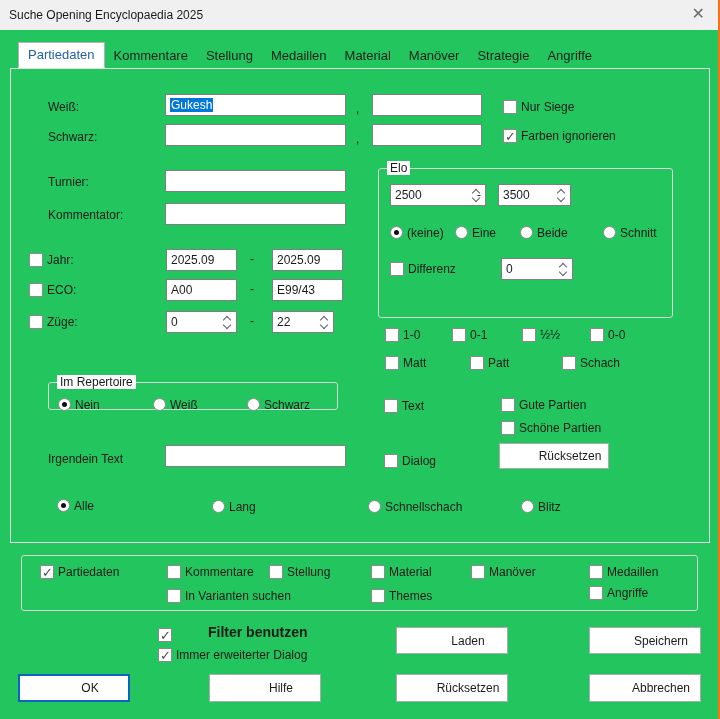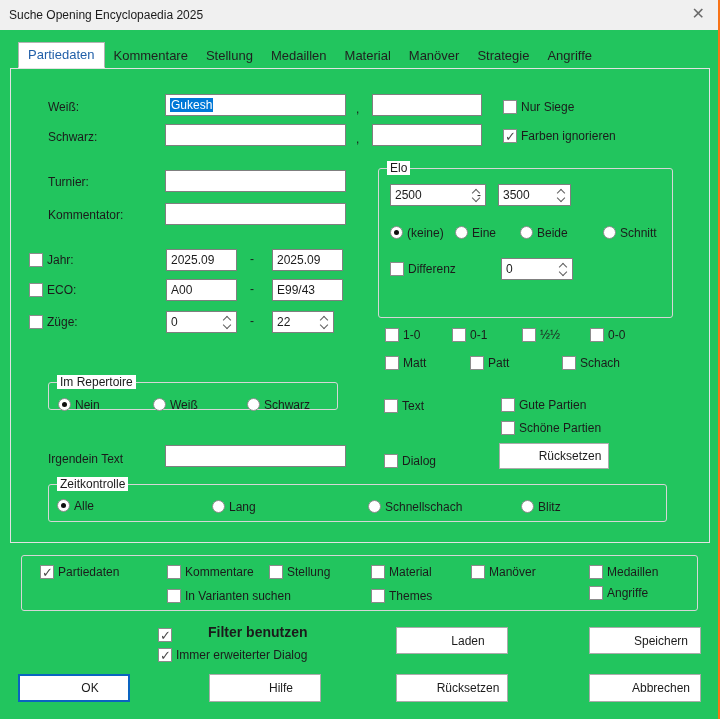--- a/index.html
+++ b/index.html
@@ -168,23 +168,20 @@
   <div class="lbl" style="left:519px;top:398px">Gute Partien</div>
   <div class="cb" style="left:501px;top:421px"></div>
   <div class="lbl" style="left:519px;top:421px">Schöne Partien</div>
 
   <div class="lbl" style="left:48px;top:452px">Irgendein Text</div>
   <div class="inp" style="left:165px;top:445px;width:181px"></div>
   <div class="cb" style="left:384px;top:454px"></div>
   <div class="lbl" style="left:402px;top:454px">Dialog</div>
   <div class="btn" style="left:499px;top:443px;width:110px;height:26px">Rücksetzen</div>
 
-  <div class="grp" style="left:48px;top:484px;width:619px;height:38px">
-    <span class="grp-title">Zeitkontrolle</span>
-  </div>
   <div class="radio selected" style="left:57px;top:499px"></div>
   <div class="lbl" style="left:74px;top:499px">Alle</div>
   <div class="radio" style="left:212px;top:500px"></div>
   <div class="lbl" style="left:229px;top:500px">Lang</div>
   <div class="radio" style="left:368px;top:500px"></div>
   <div class="lbl" style="left:385px;top:500px">Schnellschach</div>
   <div class="radio" style="left:521px;top:500px"></div>
   <div class="lbl" style="left:538px;top:500px">Blitz</div>
 
   <div class="grp" style="left:21px;top:555px;width:677px;height:56px"></div>

